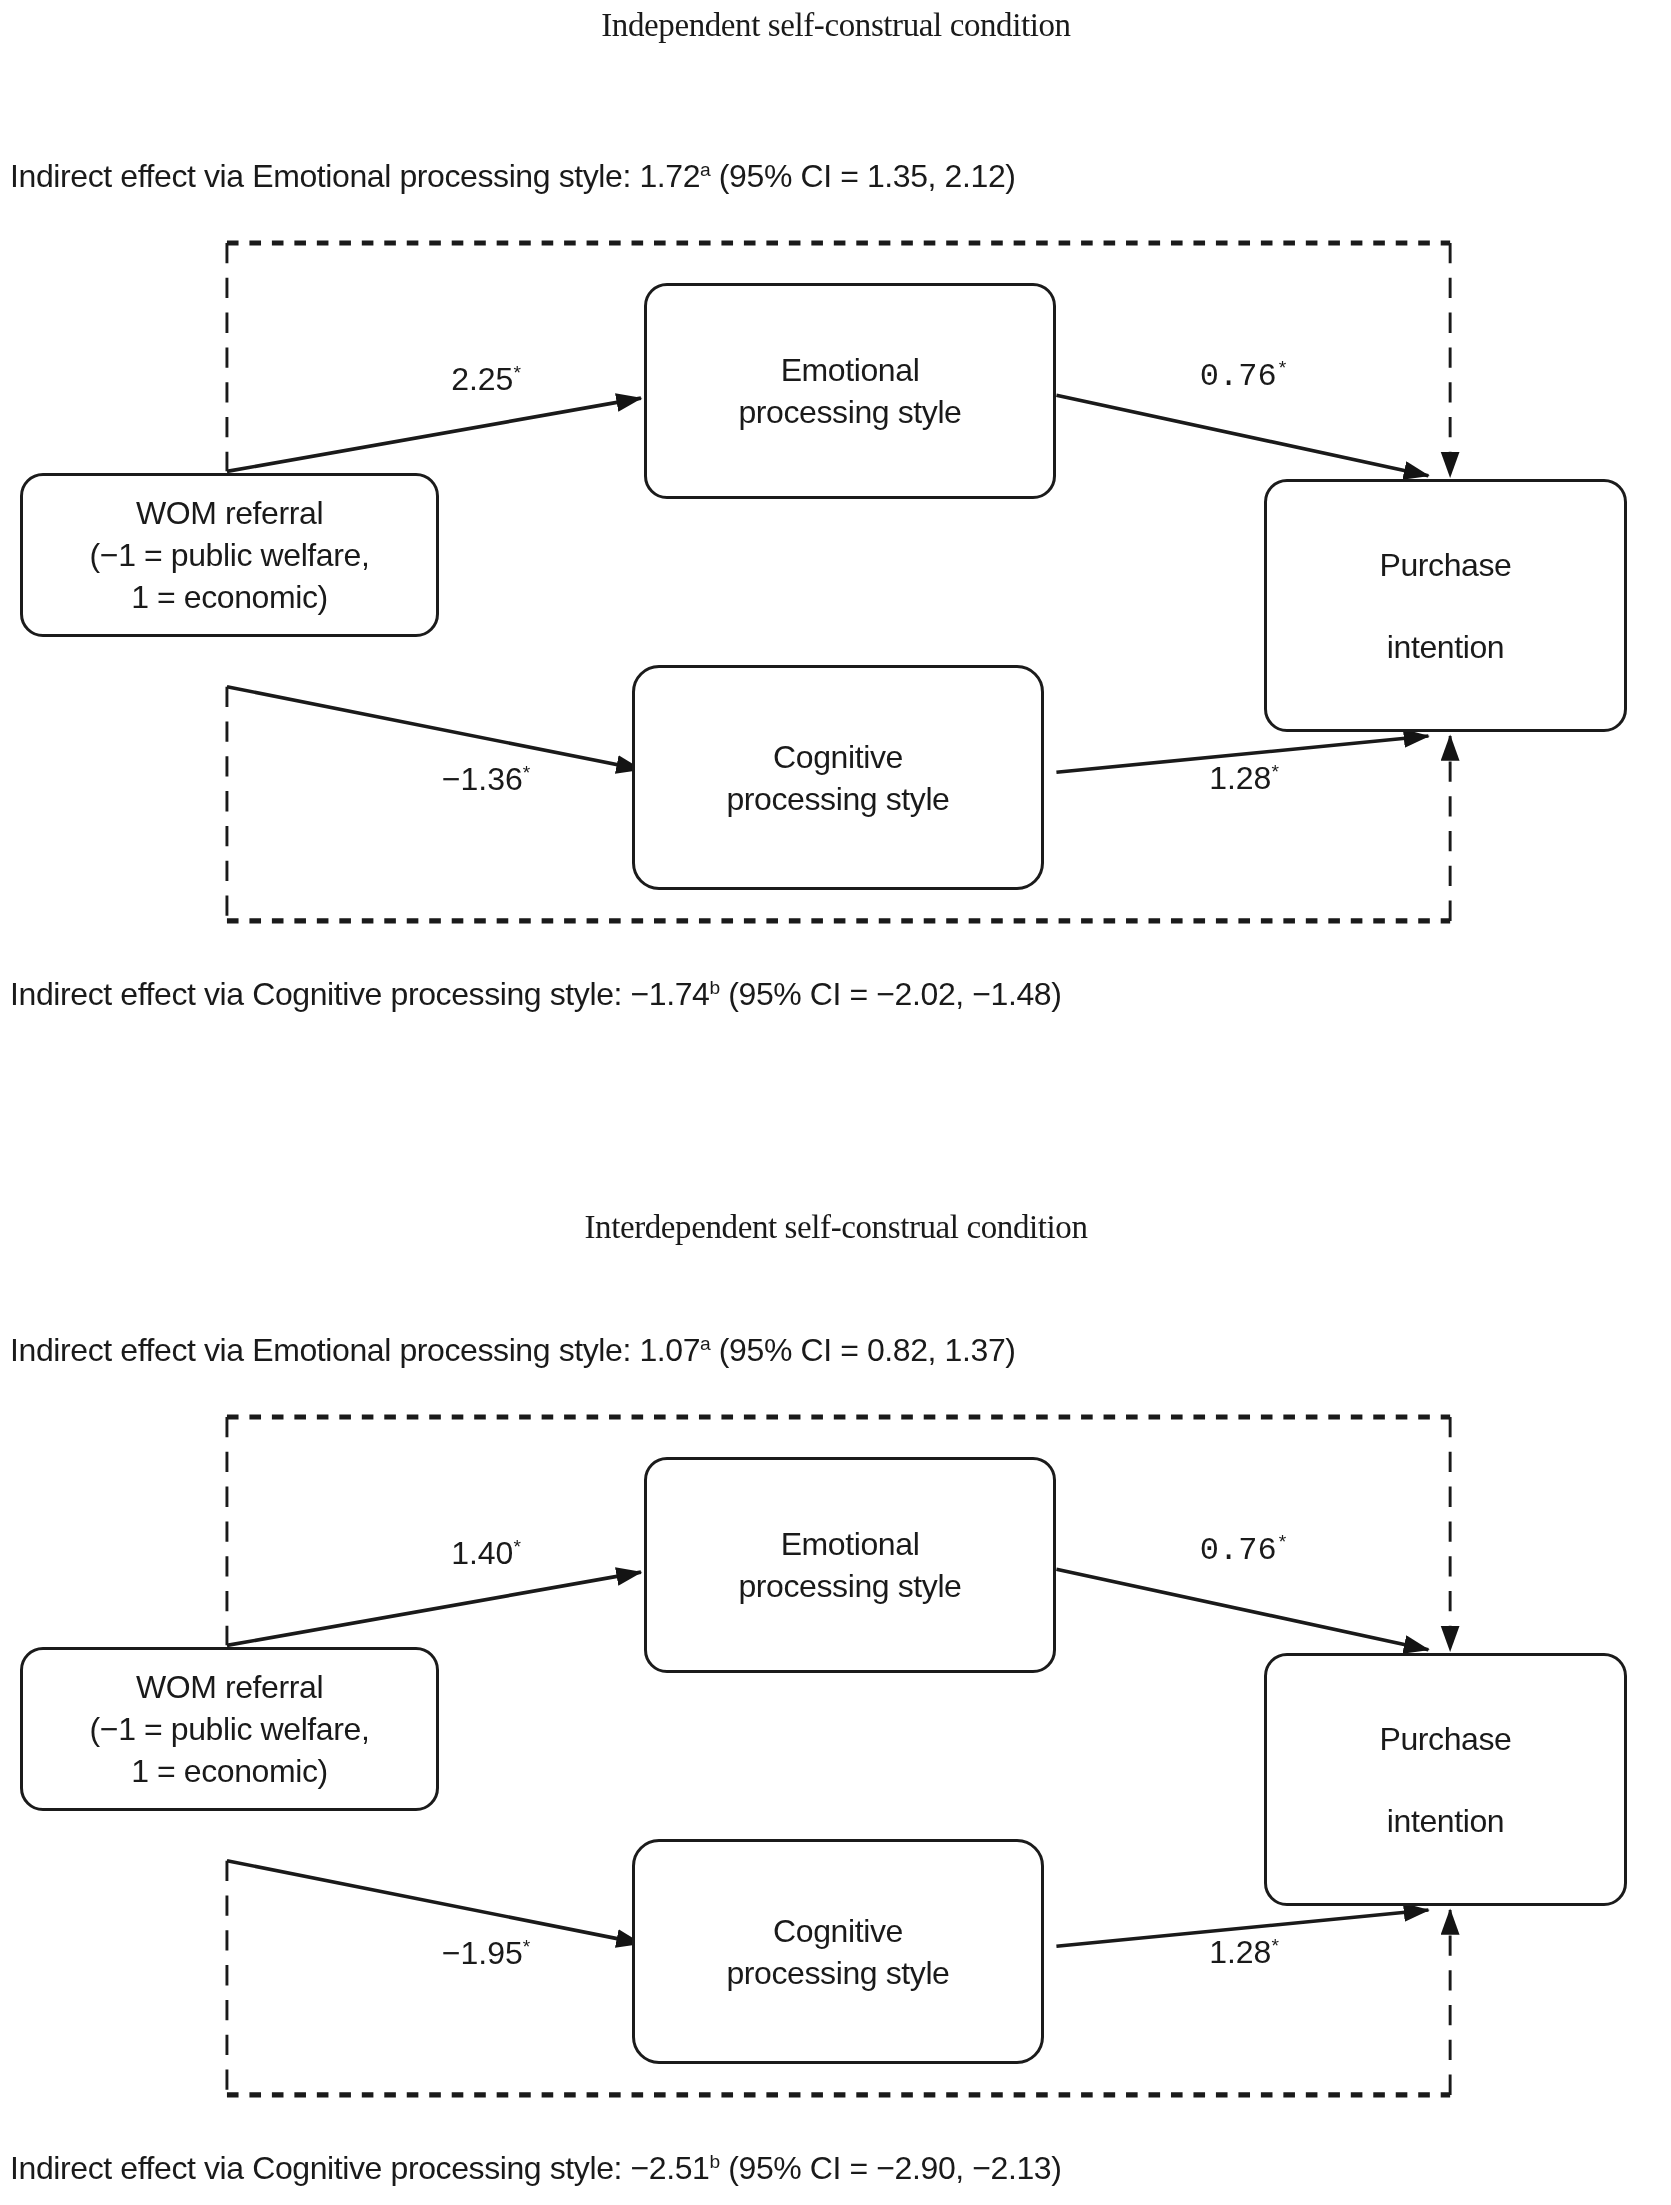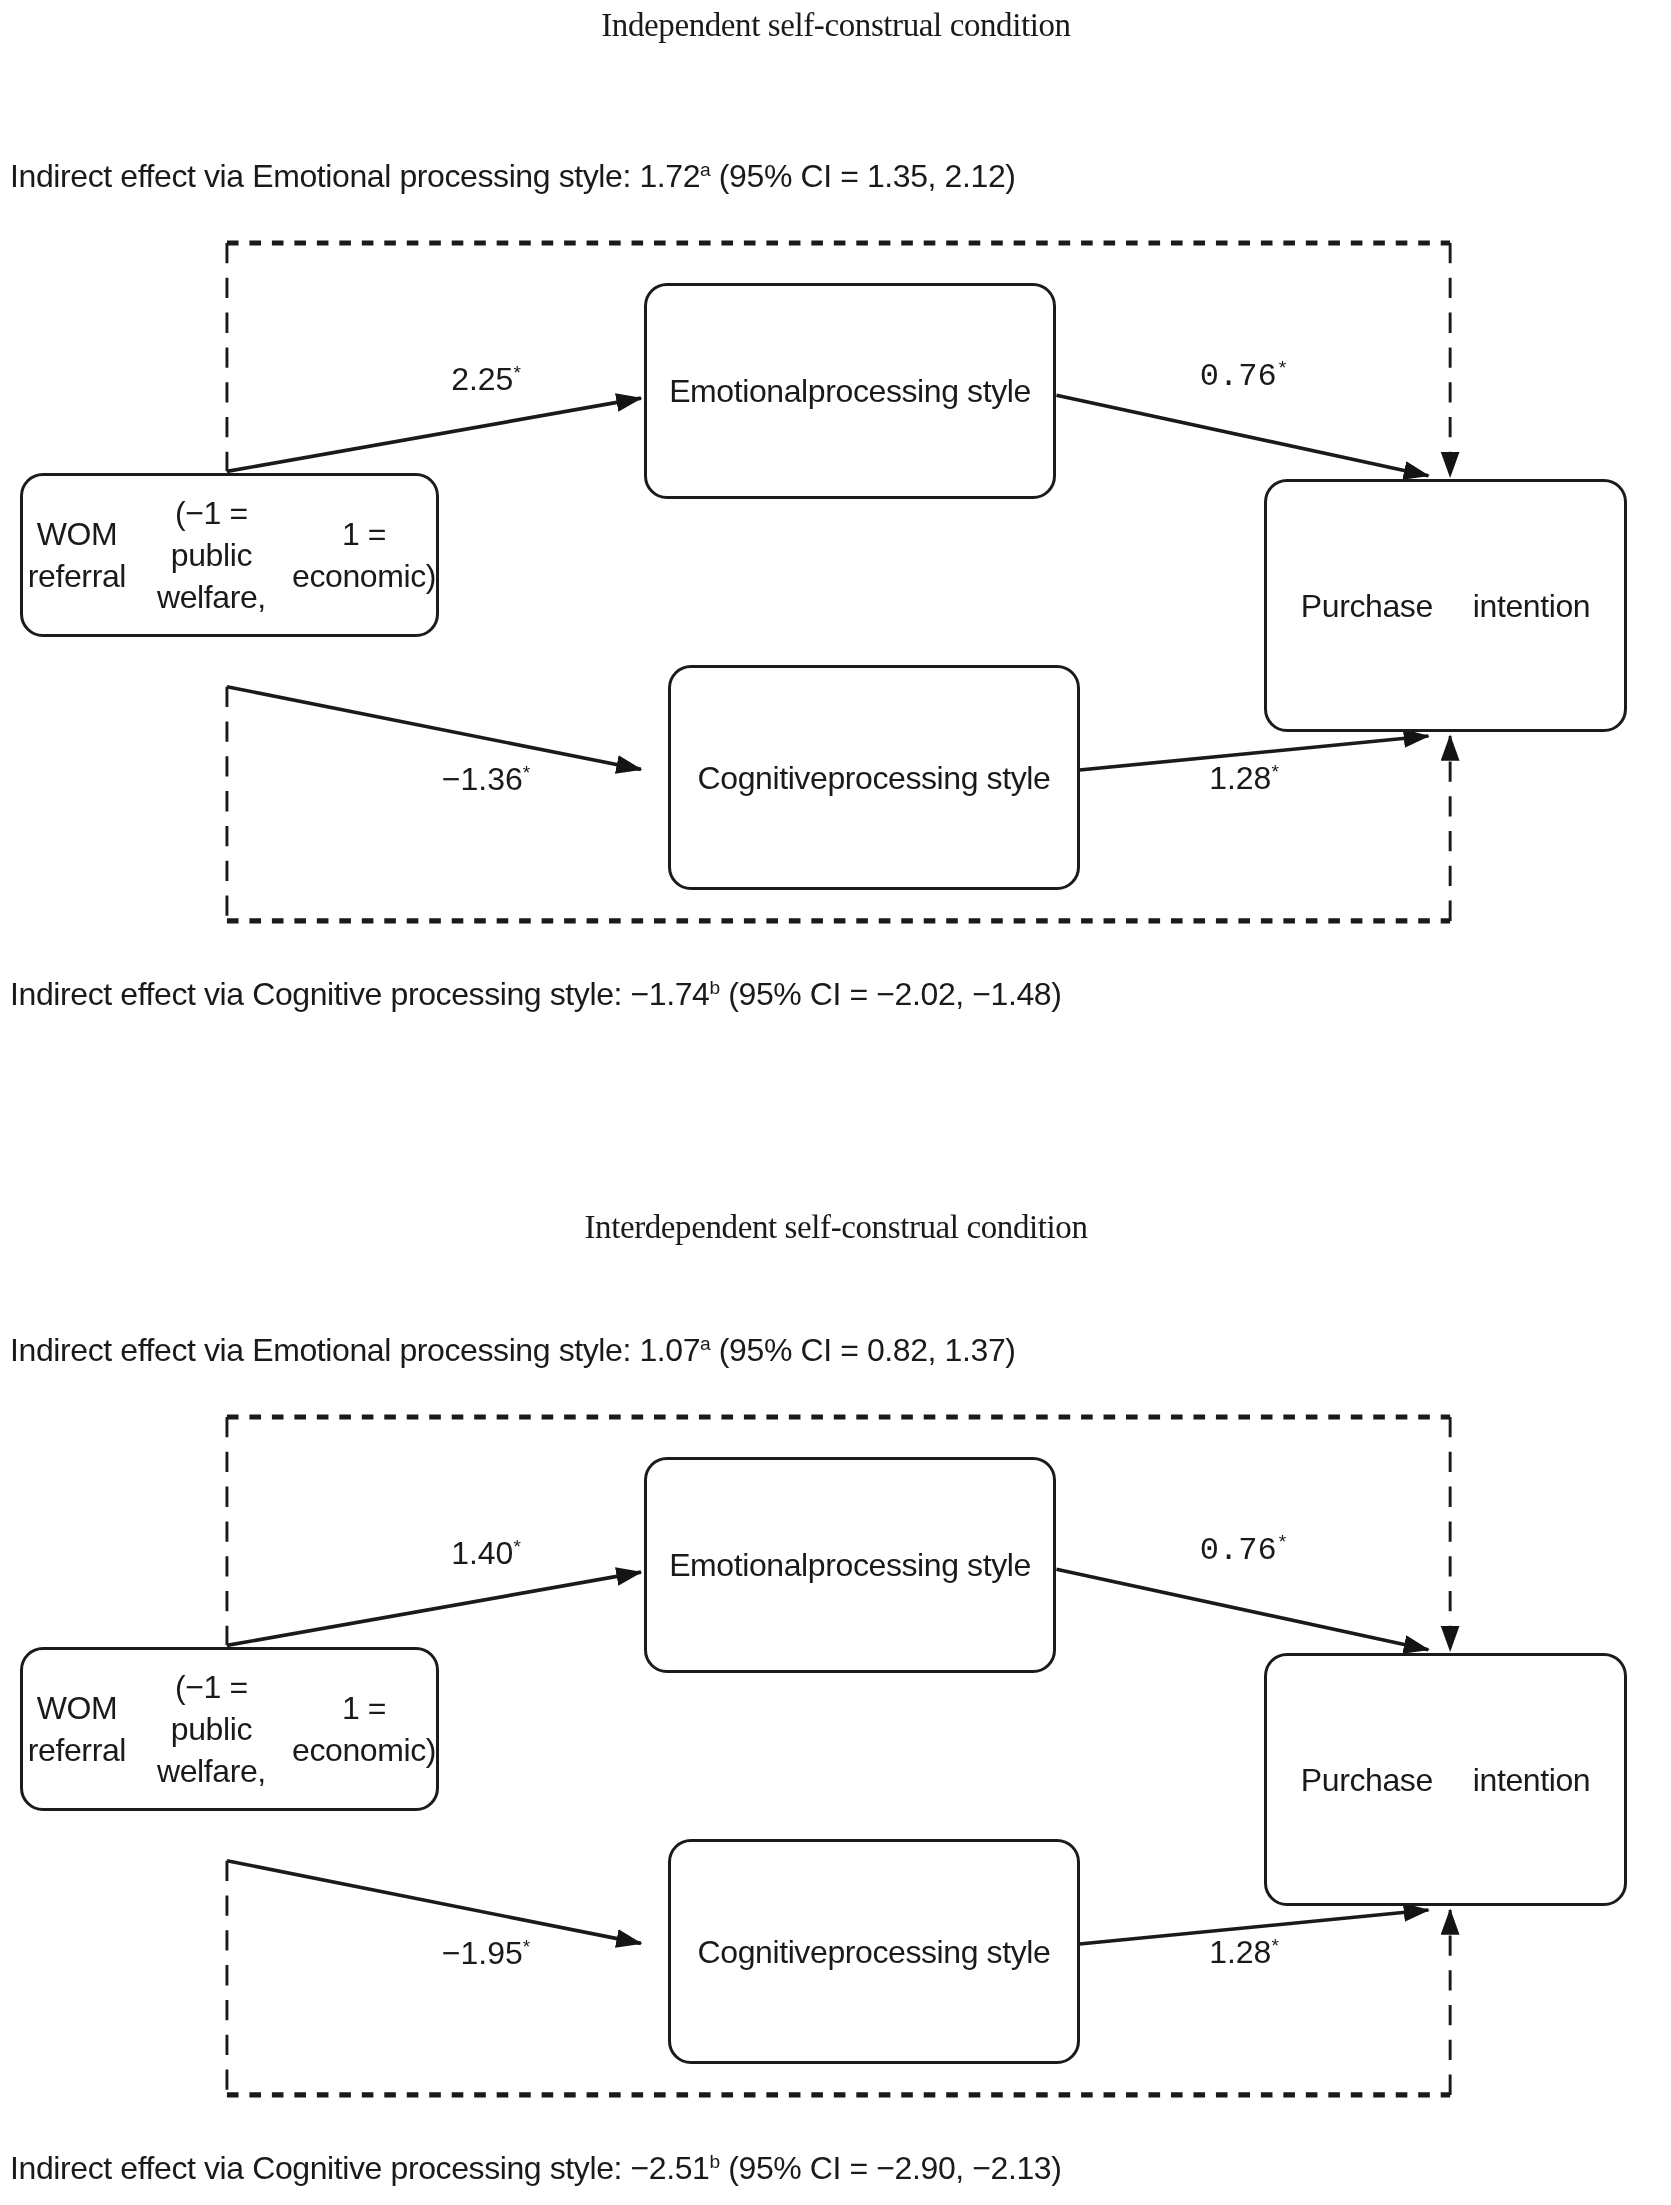--- a/index.html
+++ b/index.html
@@ -34,40 +34,40 @@
     position: relative;
     top: -0.55em;
   }
   .node {
     position: absolute;
     box-sizing: border-box;
     border: 3.6px solid #1b1b1b;
     border-radius: 23px;
     background: #ffffff;
     display: flex;
-    flex-direction: row;
+    flex-direction: column;
     align-items: center;
     justify-content: center;
     text-align: center;
     font-size: 32px;
     line-height: 42px;
     letter-spacing: -0.4px;
     z-index: 2;
   }
   .coef {
     position: absolute;
     transform: translate(-50%, -50%);
     font-size: 32px;
     white-space: nowrap;
     z-index: 2;
   }
   
   .node-wom       { left: 20px;   top: 473px; width: 419px; height: 164px; }
   .node-emotional { left: 644px;  top: 283px; width: 412px; height: 216px; }
-  .node-cognitive { left: 668px;  top: 665px; width: 412px; height: 225px; }
+  .node-cognitive { left: 632px;  top: 665px; width: 412px; height: 225px; border-radius: 27px; }
   .node-purchase  { left: 1264px; top: 479px; width: 363px; height: 253px; gap: 40px; }
   .coef-a { left: 486px;  top: 379px; }
   .coef-b { left: 1244px; top: 376px; font-family: Liberation Mono, monospace; }
   .coef-c { left: 486px;  top: 779px; }
   .coef-d { left: 1244px; top: 778px; }
   .caption-top    { top: 158px; }
   .caption-bottom { top: 976px; }
 </style>
 </head>
 <body>

